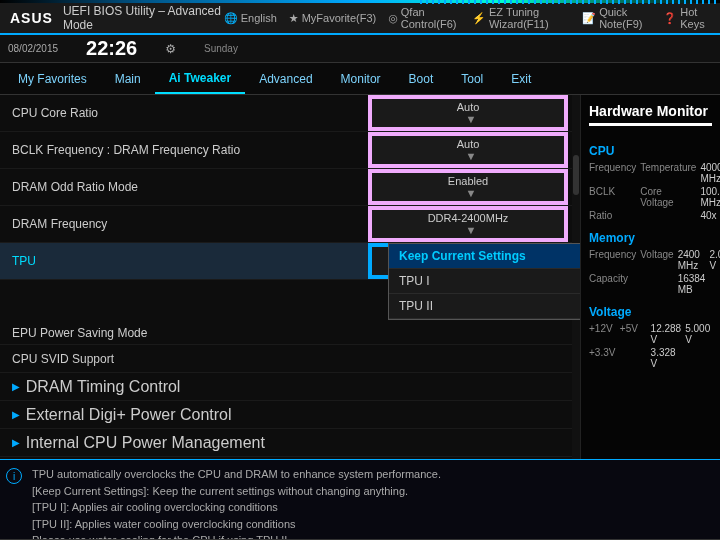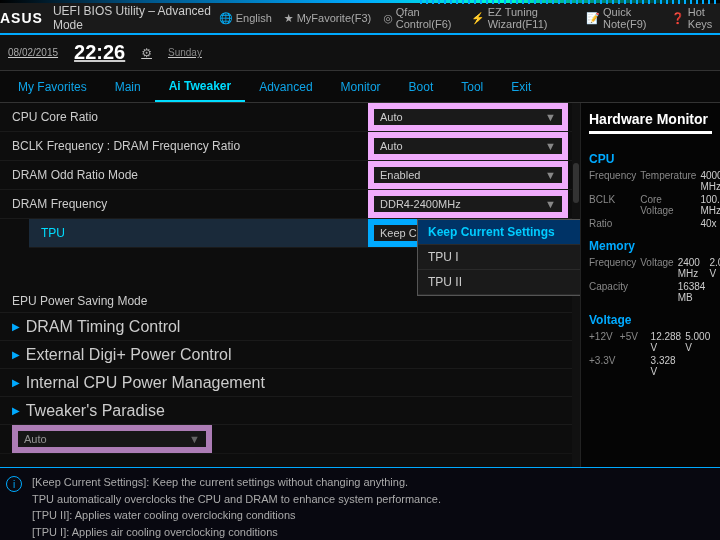--- a/index.html
+++ b/index.html
@@ -13,21 +13,21 @@
       overflow: hidden;
       position: relative;
     }
 
     
     .top-bar {
       background: #1a1a1a;
       border-bottom: 2px solid #00aaff;
       display: flex;
       align-items: center;
-      padding: 0 0;
+      padding: 0 10px;
       height: 32px;
     }
     .asus-logo {
       color: #fff;
       font-weight: bold;
       font-size: 14px;
       margin-right: 10px;
       letter-spacing: 1px;
     }
     .bios-title {
@@ -48,38 +48,37 @@
       gap: 3px;
     }
 
     
     .info-bar {
       background: #111;
       border-bottom: 1px solid #333;
       display: flex;
       align-items: center;
       padding: 2px 8px;
-      height: 36px;
-      gap: 16px;
-      text-decoration: underline;
+      height: 28px;
+      gap: 28px;
     }
 
     
     .nav-tabs {
       background: #0a0a0a;
       border-bottom: 1px solid #333;
       display: flex;
       align-items: center;
       height: 32px;
       padding: 0 4px;
     }
     .nav-tab {
       padding: 6px 14px;
       font-size: 12px;
-      color: #0ea5e9;
+      color: #7dd3fc;
       cursor: pointer;
       height: 100%;
       display: flex;
       align-items: center;
     }
     .nav-tab.active {
       color: #00ddff;
       border-bottom: 2px solid #00ddff;
       font-weight: bold;
     }
@@ -112,27 +111,28 @@
       font-size: 12px;
       color: #ccc;
       padding: 4px 0;
     }
     .setting-label.highlighted { color: #00ddff; }
 
     .dropdown-select {
       display: flex;
       align-items: center;
       background: #1a1a1a;
-      border: 6px solid #f0abfc;
+      border: 4px solid #f0abfc;
       color: #ccc;
       font-size: 11px;
       padding: 2px 6px;
       width: 200px;
       justify-content: space-between;
       cursor: pointer;
+      flex-direction: column;
     }
     .dropdown-arrow { color: #888; margin-left: 6px; }
 
     
     .section-header {
       display: flex;
       align-items: center;
       padding: 4px 12px;
       cursor: pointer;
       border-bottom: 1px solid #1a1a1a;
@@ -339,38 +339,41 @@
     </div>
 
     <div class="setting-row">
       <span class="setting-label">DRAM Frequency</span>
       <div class="dropdown-select">
         <span>DDR4-2400MHz</span>
         <span class="dropdown-arrow">▼</span>
       </div>
     </div>
 
-    <div class="setting-row tpu-row selected" style="position:relative; background:#1a2a3a;margin-left:29px;">
+    <div class="setting-row tpu-row selected" style="position:relative; background:#1a2a3a;">
       <span class="setting-label highlighted">TPU</span>
       <div class="dropdown-select" style="border-color:#00aaff;">
         <span>Keep Current Settings</span>
         <span class="dropdown-arrow">▼</span>
       </div>
 
       <div class="tpu-dropdown">
         <div class="tpu-option selected-option">Keep Current Settings</div>
         <div class="tpu-option">TPU I</div>
         <div class="tpu-option">TPU II</div>
       </div>
     </div>
 
     <div class="setting-row" style="padding-top:42px;">
       <span class="setting-label">EPU Power Saving Mode</span>
     </div>
 
+    <div class="setting-row">
+      <span class="setting-label">CPU SVID Support</span>
+    </div>
 
     <div class="section-header">
       <span class="section-arrow">▶</span>
       <span class="section-label">DRAM Timing Control</span>
     </div>
 
     <div class="section-header">
       <span class="section-arrow">▶</span>
       <span class="section-label">External Digi+ Power Control</span>
     </div>
@@ -441,23 +444,23 @@
         <span class="hw-value"></span>
         <span class="hw-value">3.328 V</span>
       </div>
     </div>
   </div>
 </div>
 
 <div class="info-panel">
   <div class="info-icon-left">i</div>
   <div class="info-text">
+    <div>TPU automatically overclocks the CPU and DRAM to enhance system performance.</div>
     <div>[Keep Current Settings]: Keep the current settings without changing anything.</div>
-    <div>TPU automatically overclocks the CPU and DRAM to enhance system performance.</div>
+    <div>[TPU I]: Applies air cooling overclocking conditions</div>
     <div>[TPU II]: Applies water cooling overclocking conditions</div>
-    <div>[TPU I]: Applies air cooling overclocking conditions</div>
     <div>Please use water-cooling for the CPU if using TPU II.</div>
   </div>
 </div>
 
 <div class="bottom-bar">
   
 </div>
 
 </body></html>

